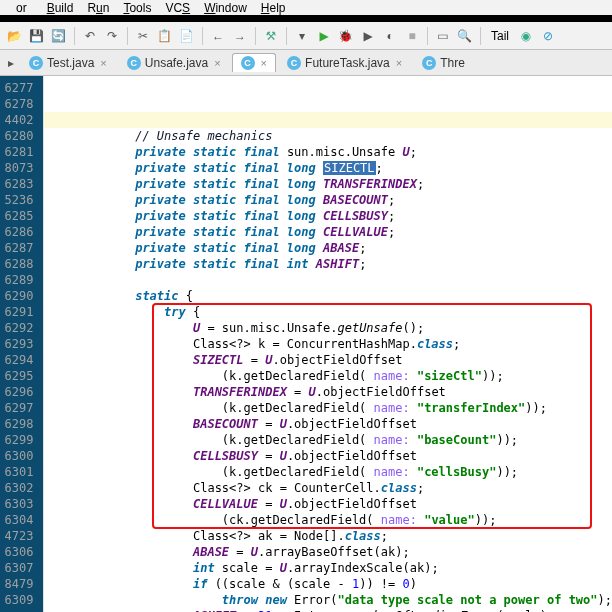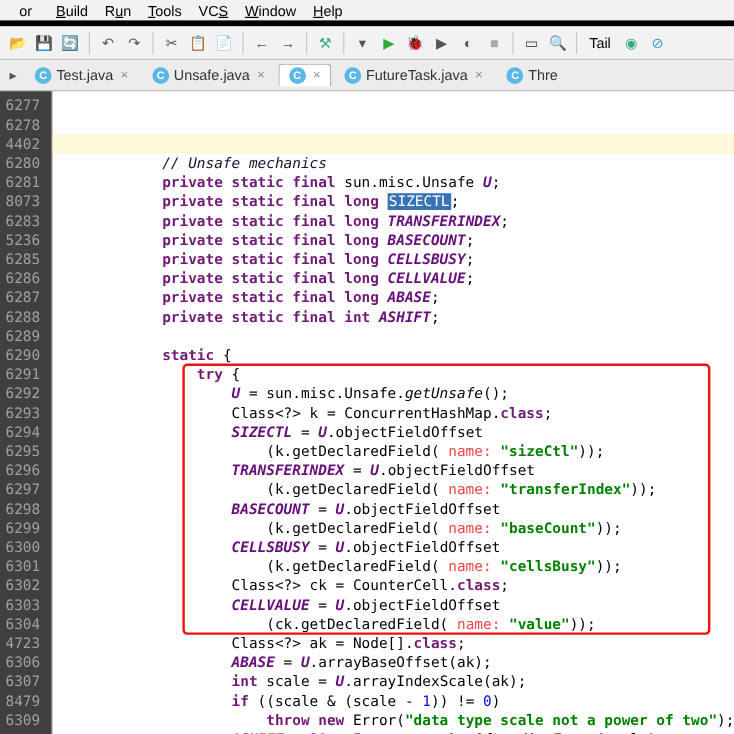--- a/index.html
+++ b/index.html
@@ -1,39 +1,39 @@
 <!DOCTYPE html>
 <html><head>
 <meta charset="utf-8">
 <style>
 * { margin:0; padding:0; box-sizing:border-box; }
 body { font-family:"Segoe UI",Arial,sans-serif; font-size:12px; background:#fff; color:#000; width:612px; height:612px; overflow:hidden; }
-.menubar { display:flex; gap:2px; padding:2px 4px; border-bottom:5px solid #000000; background:#f2f2f2; height:22px; align-items:center;}
+.menubar { display:flex; gap:2px; padding:2px 4px; border-bottom:7px solid #000000; background:#f2f2f2; height:22px; align-items:center;}
 .menubar span { padding:0 6px; cursor:default; }
 .menubar span u { text-decoration:underline; }
 .toolbar { display:flex; align-items:center; gap:4px; padding:3px 6px; border-bottom:1px solid #c0c0c0; background:#f2f2f2; height:28px;}
 .tb-btn { width:18px; height:18px; display:inline-flex; align-items:center; justify-content:center; font-size:12px; color:#555;}
 .tb-sep { width:1px; height:18px; background:#c8c8c8; margin:0 2px;}
 .tabs { display:flex; align-items:center; background:#ececec; border-bottom:1px solid #c0c0c0; height:26px; padding-left:2px; overflow:hidden;}
 .tab { display:flex; align-items:center; gap:4px; padding:2px 8px; background:#ececec; border:1px solid transparent; border-bottom:none; margin-right:2px; font-size:12px; color:#333; white-space:nowrap;}
 .tab.active { background:#fff; border-color:#b0b0b0; border-radius:3px 3px 0 0;}
 .tab .cicon { width:14px; height:14px; border-radius:50%; background:#5bb8e6; color:#fff; display:inline-flex; align-items:center; justify-content:center; font-size:9px; font-weight:bold;}
 .tab .close { color:#888; font-size:11px; margin-left:2px;}
 .editor { display:flex; height:536px; position:relative;}
-.gutter { width:48px; background:#404040; border-right:1px solid #e0e0e0; padding-top:4px; text-align:right; color:#a0a0a0; font-family:Consolas,monospace; font-size:12px; line-height:16px;}
+.gutter { width:48px; background:#0c4a6e; border-right:1px solid #e0e0e0; padding-top:4px; text-align:right; color:#a0a0a0; font-family:Consolas,monospace; font-size:12px; line-height:16px;}
 .gutter div { padding-right:10px;}
 .code { flex:1; padding:4px 0 0 4px; font-family:Consolas,monospace; font-size:12px; line-height:16px; white-space:pre; position:relative;}
 .hl-line { position:absolute; left:0; right:0; height:16px; background:#fcfad8; z-index:0;}
 .code pre { position:relative; z-index:1; }
-.kw { color:#701a75; font-weight:bold; }
+.kw { color:#0369a1; font-weight:bold;font-style:italic; }
 .cm { color:#0f172a; font-style:italic; }
 .fld { color:#660e7a; font-style:italic; font-weight:bold;}
 .smth { font-style:italic; }
 .str { color:#008000; font-weight:bold;}
-.pn { color:#ef4444;text-align:right; }
+.pn { color:#8b5cf6;text-align:right; }
 .num { color:#0000ff; }
 .sel { background:#3874b5; color:#fff; padding:0 1px;}
 .redbox { position:absolute; border:2px solid #e11; border-radius:4px; z-index:2; pointer-events:none;}
 </style>
 </head>
 <body>
 
 <div class="menubar">
   <span><span>or</span></span>
   <span><u>B</u>uild</span>

